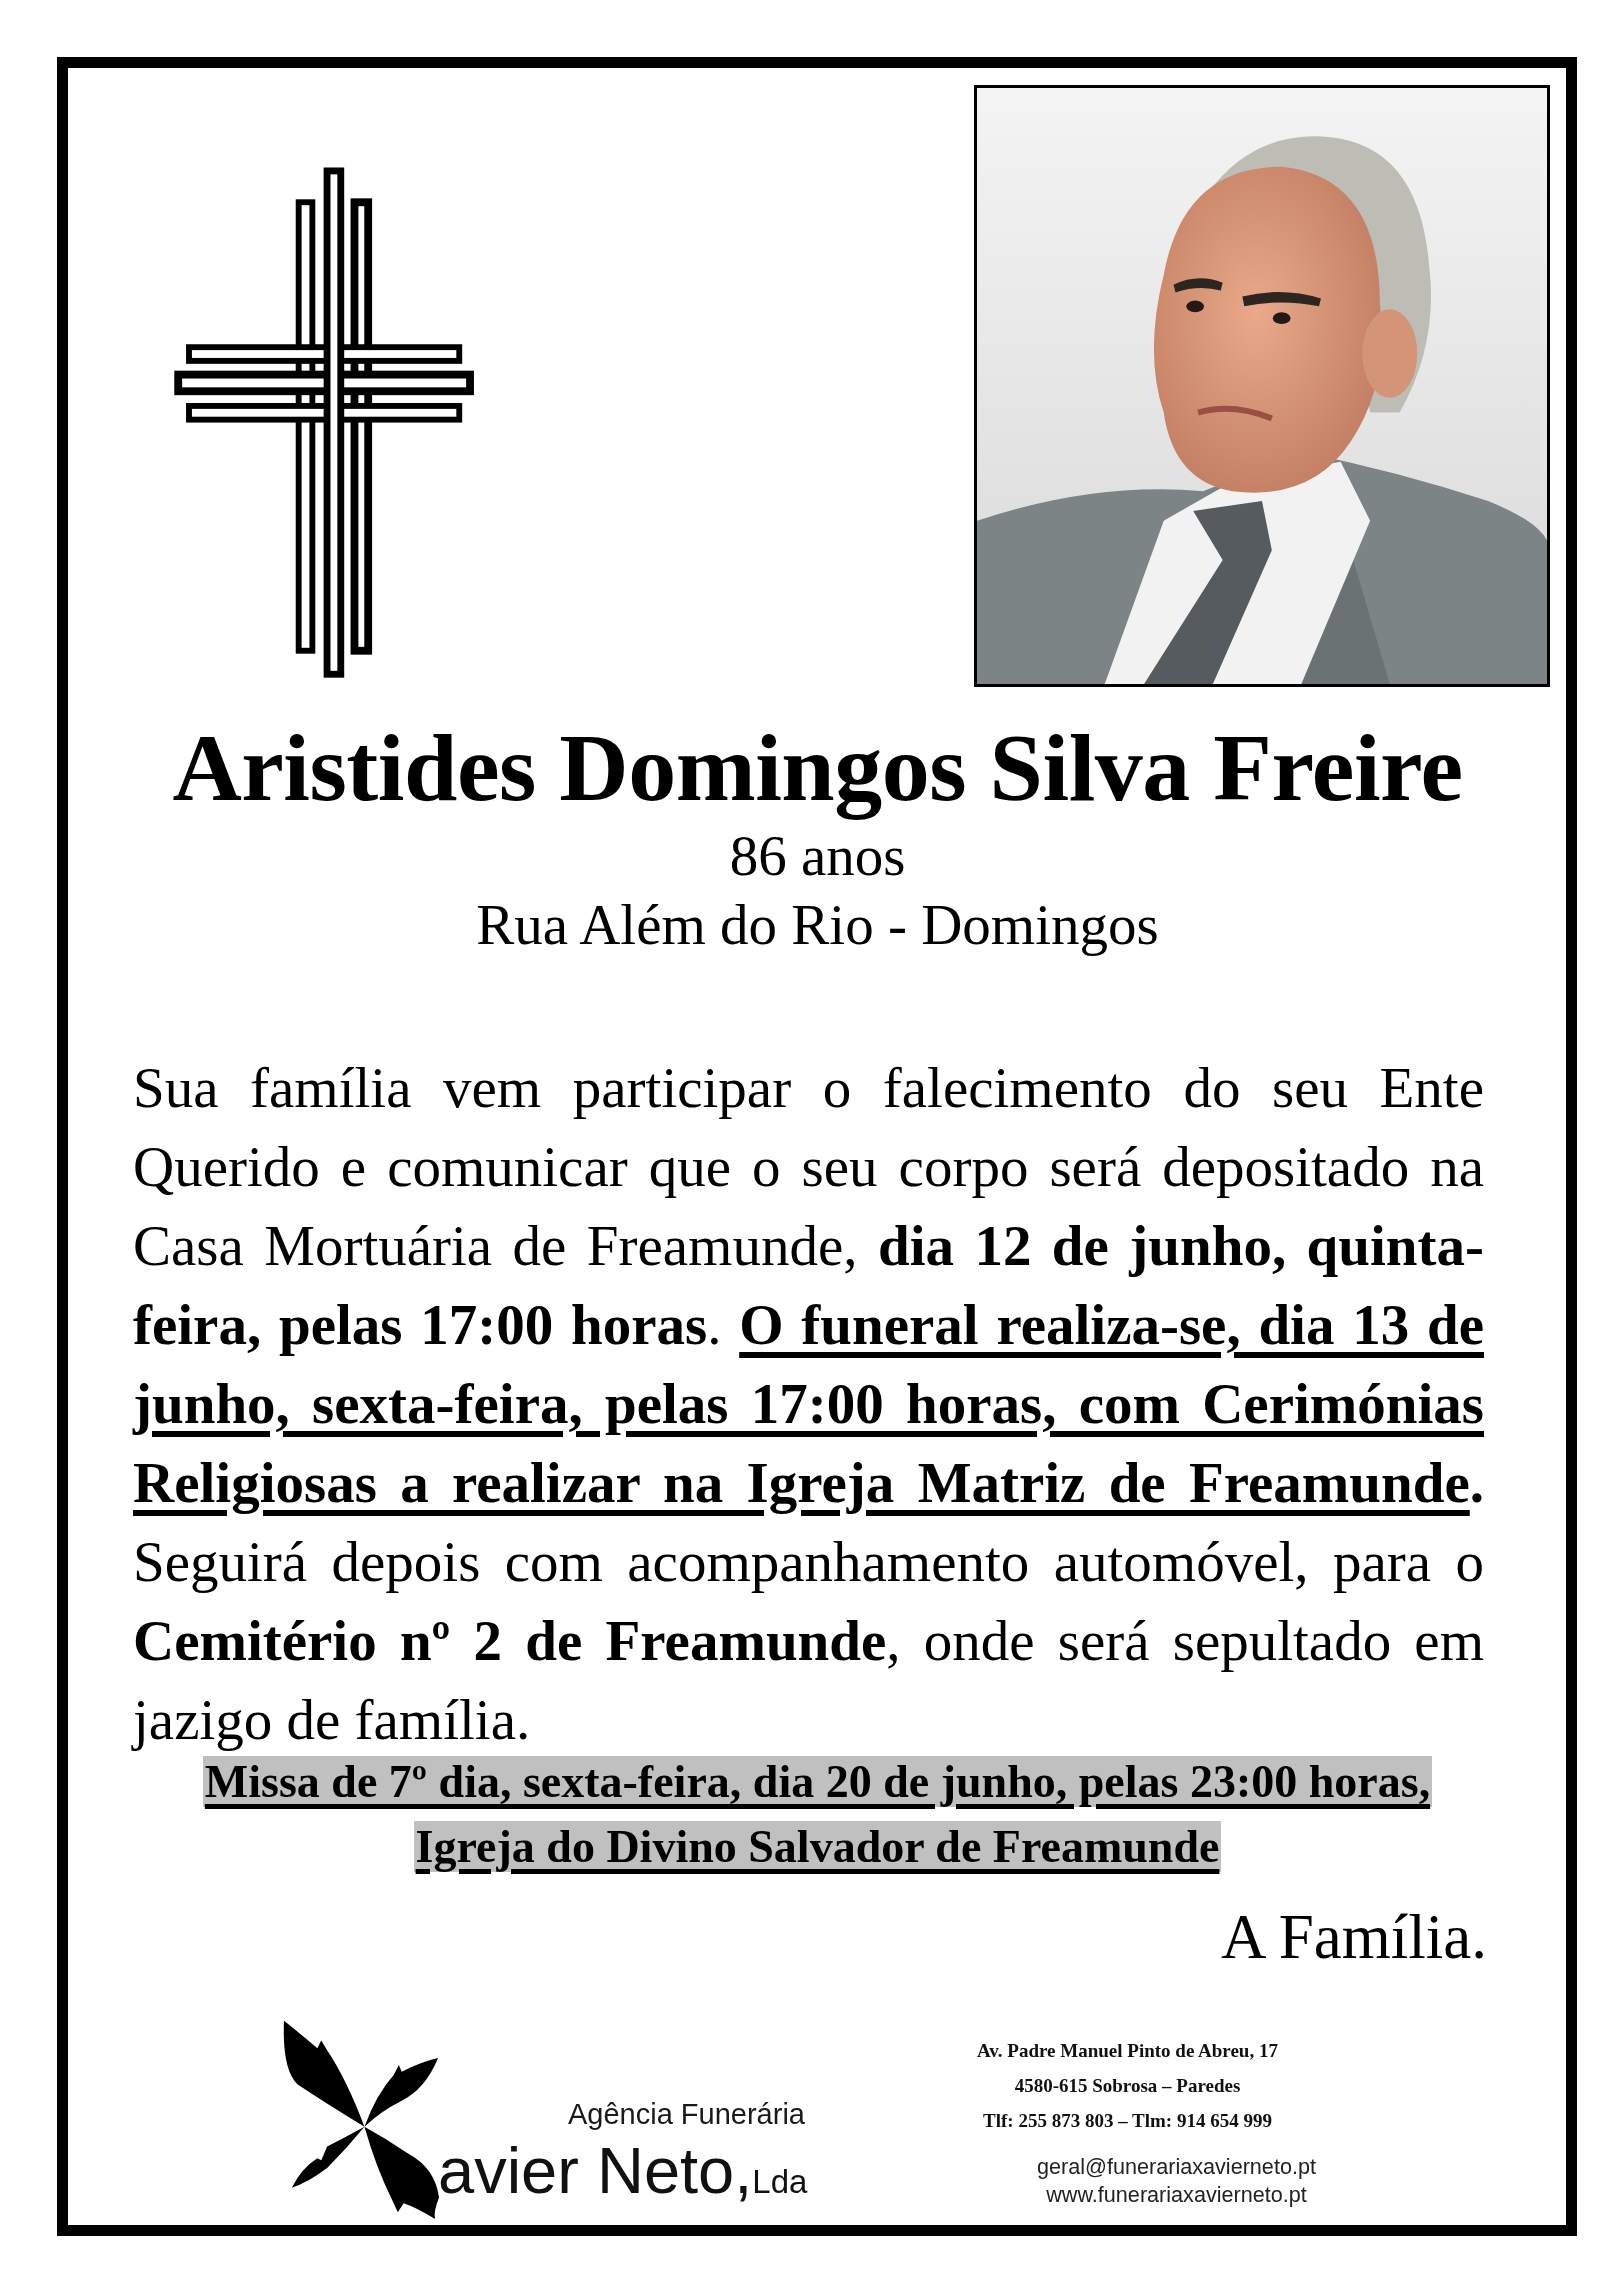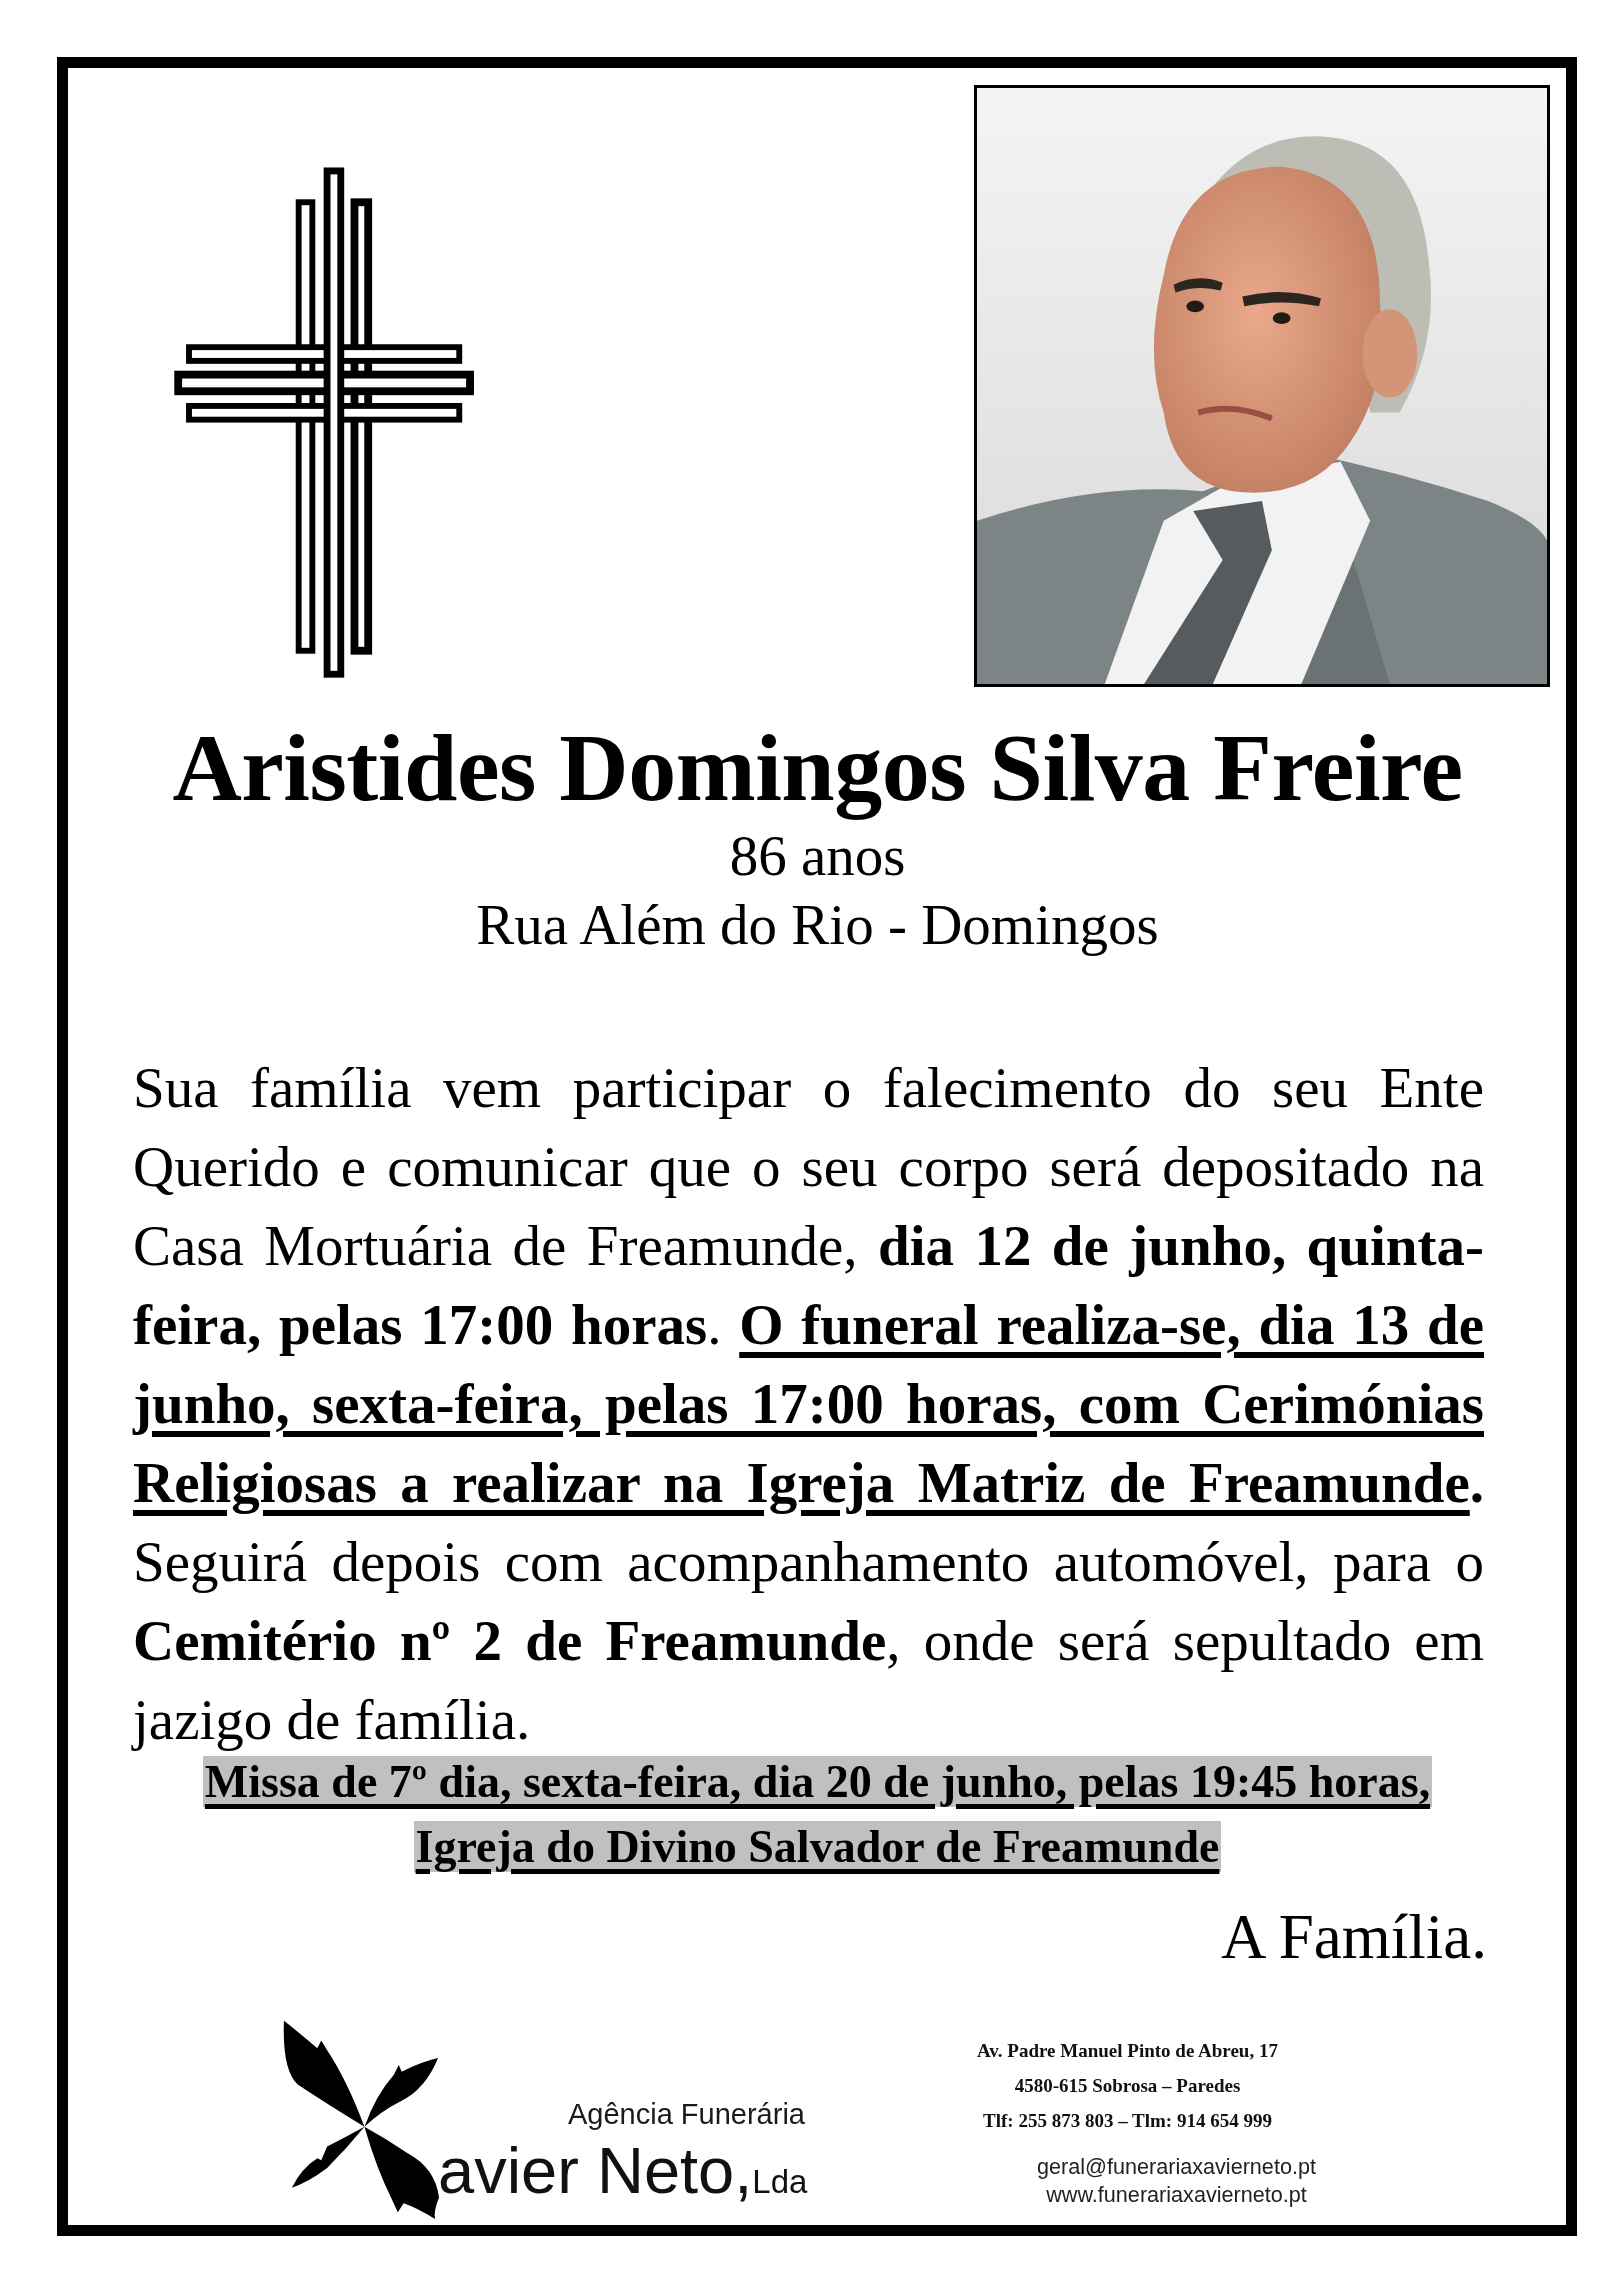--- a/index.html
+++ b/index.html
@@ -88,21 +88,21 @@
     <path d="M225 330 Q260 320 300 336" stroke="#9a4f45" stroke-width="6" fill="none"></path>
   </svg>
 </div>
 
 <div class="center name">Aristides Domingos Silva Freire</div>
 <div class="center age">86 anos</div>
 <div class="center addr">Rua Além do Rio - Domingos</div>
 
 <div class="body-text"><span>Sua família vem participar o falecimento do seu Ente Querido e comunicar que o seu corpo será depositado na Casa Mortuária de Freamunde, </span><b>dia 12 de junho, quinta-feira, pelas 17:00 horas</b><span>. </span><b class="u">O funeral realiza-se, dia 13 de junho, sexta-feira, pelas 17:00 horas, com Cerimónias Religiosas a realizar na Igreja Matriz de Freamunde</b><b>.</b><span> Seguirá depois com acompanhamento automóvel, para o </span><b>Cemitério nº 2 de Freamunde</b><span>, onde será sepultado em jazigo de família.</span></div>
 
-<div class="missa missa1"><span>Missa de 7º dia, sexta-feira, dia 20 de junho, pelas 19:45 horas,</span></div>
+<div class="missa missa1"><span>Missa de 7º dia, sexta-feira, dia 20 de junho, pelas 23:00 horas,</span></div>
 <div class="missa missa2"><span>Igreja do Divino Salvador de Freamunde</span></div>
 
 <div class="signature">A Família.</div>
 
 <svg class="logo-x" viewBox="0 0 170 215" xmlns="http://www.w3.org/2000/svg">
   <g fill="#000">
 
     <path d="M6 10 Q4 60 20 75 Q50 95 88 118 Q70 70 50 40 L44 30 L40 38 Q25 25 6 10 Z"></path>
 
     <path d="M88 118 Q100 85 118 65 L123 55 L126 62 Q145 52 163 48 Q150 80 125 92 Q105 102 88 118 Z"></path>

